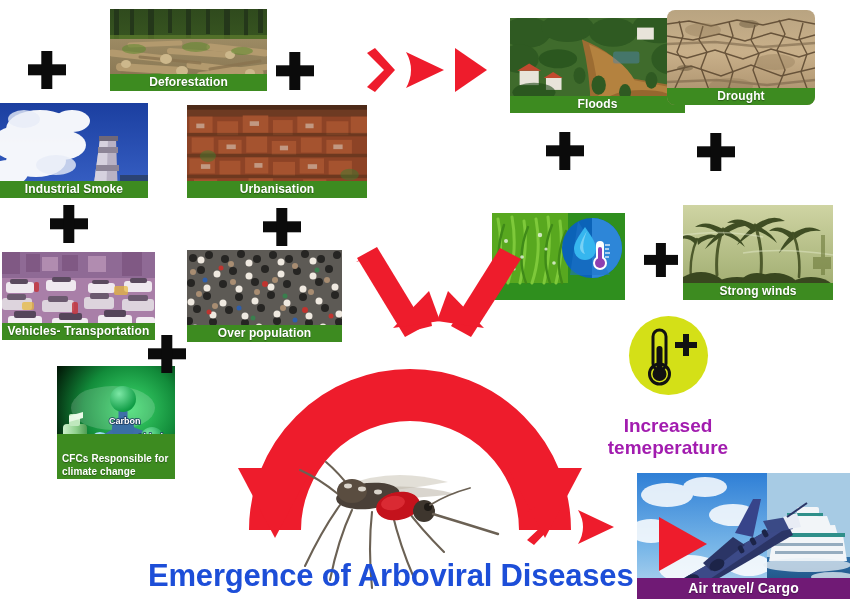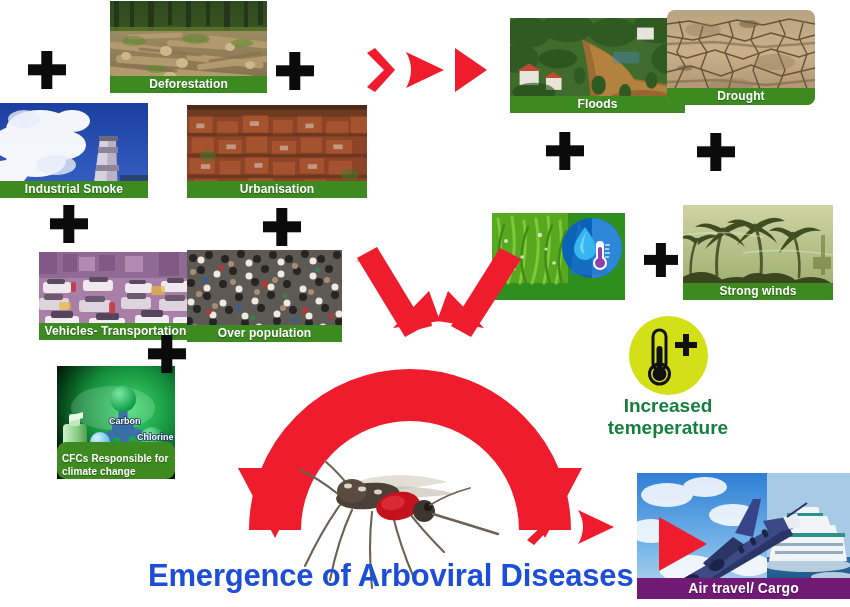--- a/index.html
+++ b/index.html
@@ -10,47 +10,47 @@
   
   .card{position:absolute;overflow:hidden;}
   .card .photo{position:absolute;left:0;top:0;right:0;bottom:0;}
   .card .cap{position:absolute;left:0;right:0;bottom:0;
              background:#3d8b20;color:#fff;text-align:center;
              font-weight:bold;letter-spacing:.1px;
              font-size:12px;line-height:17px;height:17px;
              text-shadow:0 1px 1px rgba(0,0,0,.35);
              white-space:nowrap;}
   .card.redcap .cap{background:#701a75;font-size:14px;height:21px;line-height:21px;}
-  .card .cap.two{height:27px;line-height:13px;font-size:10px;padding-top:10px;
-                 text-align:left;padding-left:5px;border-radius:9px;}
+  .card .cap.two{height:27px;line-height:13px;font-size:10px;padding-top:18px;
+                 text-align:left;padding-left:5px;}
 
   
   .plus{position:absolute;color:#0b0b0b;}
   .plus i{position:absolute;background:#0b0b0b;display:block;}
   .plus .h{left:0;top:50%;width:100%;height:30%;transform:translateY(-50%);}
   .plus .v{top:0;left:50%;height:100%;width:30%;transform:translateX(-50%);}
 
   
   .tempwrap{position:absolute;text-align:center;}
   .tempcircle{width:79px;height:79px;border-radius:50%;background:#d4e017;
               position:relative;margin:0 auto;}
-  .templabel{font-size:19px;font-weight:bold;color:#15803d;line-height:22px;
-             margin-top:0;white-space:nowrap;}
+  .templabel{font-size:19px;font-weight:bold;color:#a21caf;line-height:22px;
+             margin-top:20px;white-space:nowrap;}
   .title{position:absolute;color:#1d4ed8;font-weight:bold;font-size:31px;
          white-space:nowrap;letter-spacing:-.2px;}
 
   svg{display:block;overflow:visible;}
   .ovl{position:absolute;pointer-events:none;}
 </style>
 </head>
 <body>
 
 <div id="stage">
 
-  <div class="card" style="left:110px;top:1px;width:157px;height:92px;">
+  <div class="card" style="left:110px;top:9px;width:157px;height:82px;">
     <svg class="photo" viewBox="0 0 157 92" preserveAspectRatio="none">
       <defs>
         <linearGradient id="defoSky" x1="0" y1="0" x2="0" y2="1">
           <stop offset="0" stop-color="#2f4a1d"></stop>
             <stop offset="1" stop-color="#4a6b28"></stop>
         </linearGradient>
         <linearGradient id="defoGnd" x1="0" y1="0" x2="0" y2="1">
           <stop offset="0" stop-color="#9c8a63"></stop>
             <stop offset="1" stop-color="#7d6c4a"></stop>
         </linearGradient>
@@ -203,21 +203,21 @@
       </g>
       <g fill="#3f7a2e" opacity=".5">
         <ellipse cx="18" cy="44" rx="7" ry="5"></ellipse>
           <ellipse cx="140" cy="60" rx="8" ry="5"></ellipse>
         <ellipse cx="66" cy="78" rx="6" ry="4"></ellipse>
       </g>
     </svg>
     <div class="cap">Urbanisation</div>
   </div>
 
-  <div class="card" style="left:2px;top:252px;width:153px;height:88px;margin-left:37px;">
+  <div class="card" style="left:2px;top:252px;width:153px;height:88px;">
     <svg class="photo" viewBox="0 0 153 88" preserveAspectRatio="none">
       <rect width="153" height="88" fill="#a97fa8"></rect>
       <rect width="153" height="26" fill="#8f6a95"></rect>
       <g fill="#7d5680" opacity=".8">
         <rect x="0" y="0" width="18" height="22"></rect>
           <rect x="24" y="2" width="14" height="18"></rect>
         <rect x="120" y="0" width="20" height="24"></rect>
           <rect x="60" y="3" width="16" height="16"></rect>
       </g>
       <g fill="#c9a4c2" opacity=".6">

